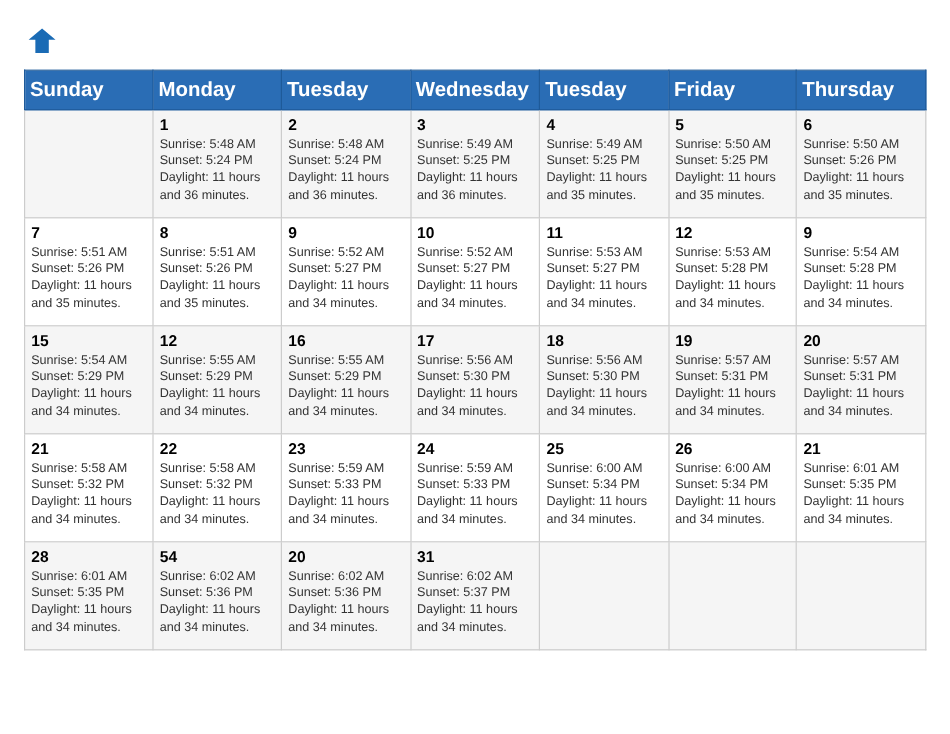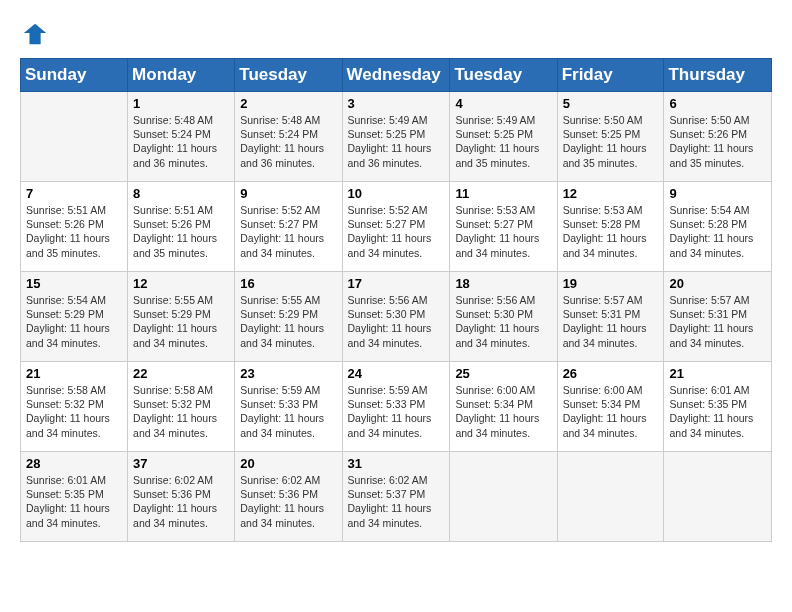--- a/index.html
+++ b/index.html
@@ -235,21 +235,21 @@
           <span class="day-number">21</span>
           <div class="day-info">Sunrise: 6:01 AM<br>Sunset: 5:35 PM<br>Daylight: 11 hours and 34 minutes.</div>
         </td>
       </tr>
       <tr>
         <td>
           <span class="day-number">28</span>
           <div class="day-info">Sunrise: 6:01 AM<br>Sunset: 5:35 PM<br>Daylight: 11 hours and 34 minutes.</div>
         </td>
         <td>
-          <span class="day-number">37</span>
+          <span class="day-number">54</span>
           <div class="day-info">Sunrise: 6:02 AM<br>Sunset: 5:36 PM<br>Daylight: 11 hours and 34 minutes.</div>
         </td>
         <td>
           <span class="day-number">20</span>
           <div class="day-info">Sunrise: 6:02 AM<br>Sunset: 5:36 PM<br>Daylight: 11 hours and 34 minutes.</div>
         </td>
         <td>
           <span class="day-number">31</span>
           <div class="day-info">Sunrise: 6:02 AM<br>Sunset: 5:37 PM<br>Daylight: 11 hours and 34 minutes.</div>
         </td>

